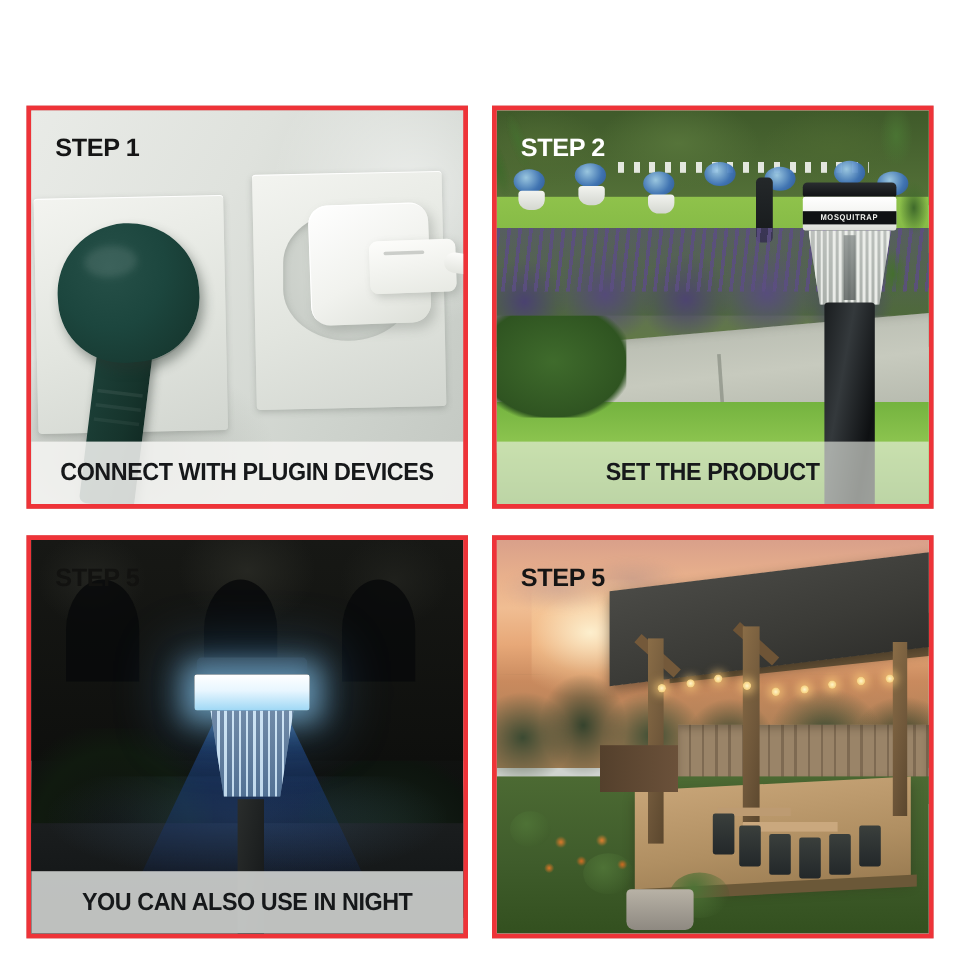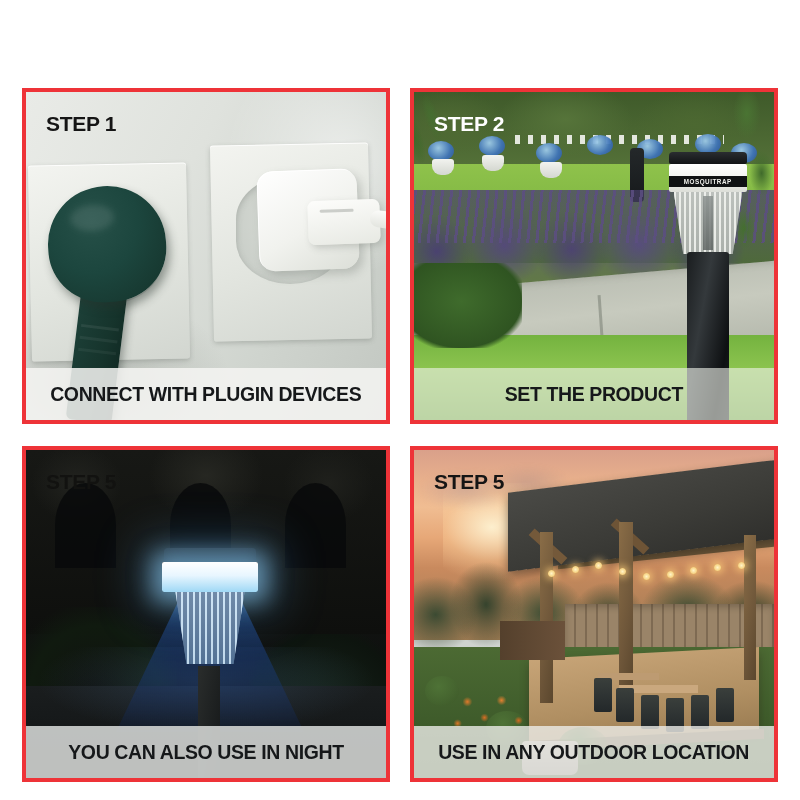--- a/index.html
+++ b/index.html
@@ -638,19 +638,16 @@
         <div class="p4-stool" style="left:77%; bottom:15%;"></div>
         <div class="p4-stool" style="left:84%; bottom:17%;"></div>
 
         <div class="p4-shrub-ball" style="left:3%;  bottom:22%; width:34px; height:30px;"></div>
         <div class="p4-shrub-ball" style="left:20%; bottom:10%; width:42px; height:34px;"></div>
         <div class="p4-shrub-ball" style="left:40%; bottom:4%;  width:50px; height:38px;"></div>
         <div class="p4-flowers"></div>
         <div class="p4-planter"></div>
       </div>
       <div class="step-label step-dark">STEP 5</div>
-      <div class="caption-bar cap-warm">
-        <div class="caption-text">USE IN ANY OUTDOOR LOCATION</div>
-      </div>
     </div>
 
   </div>
 </div>
 
 </body></html>

